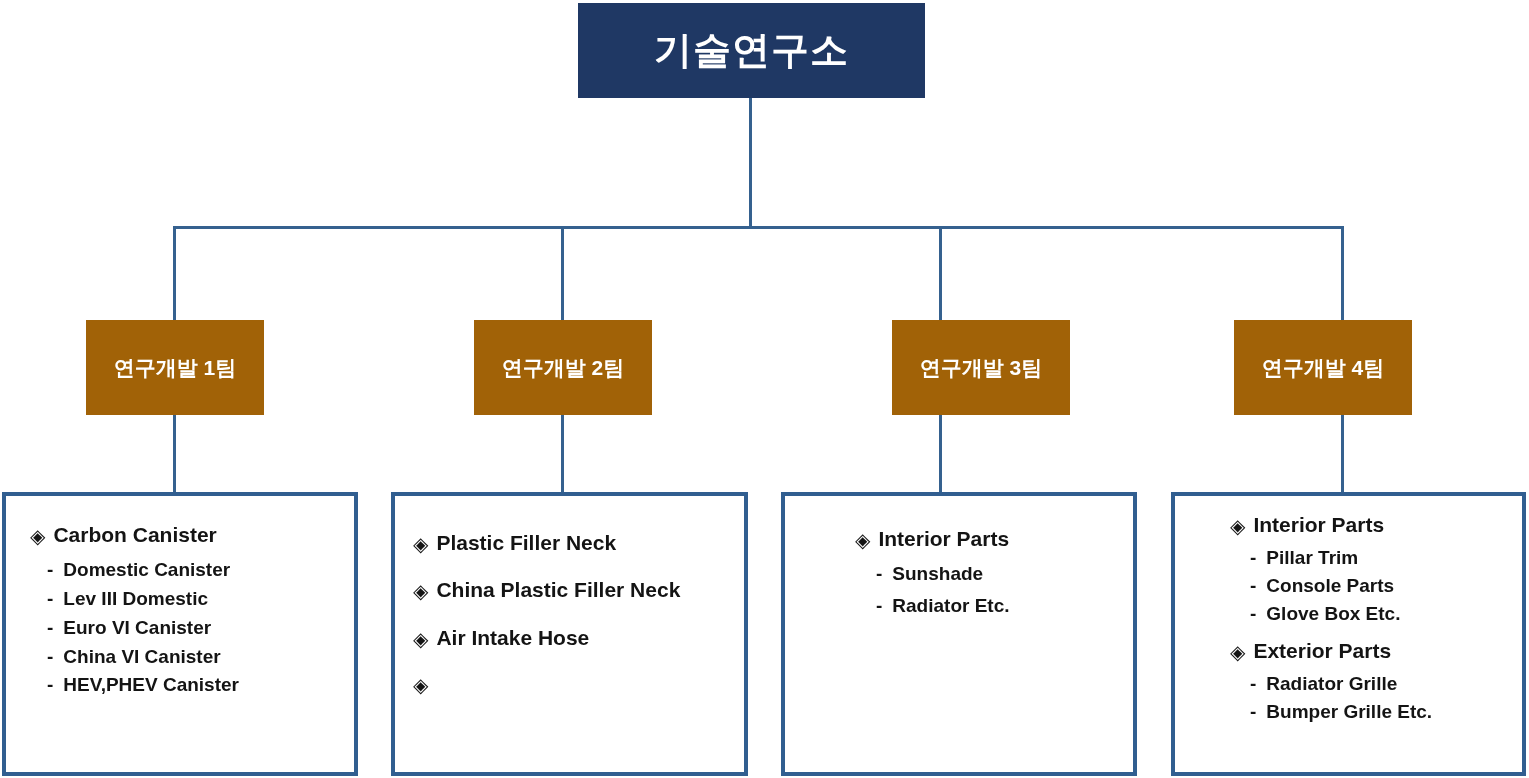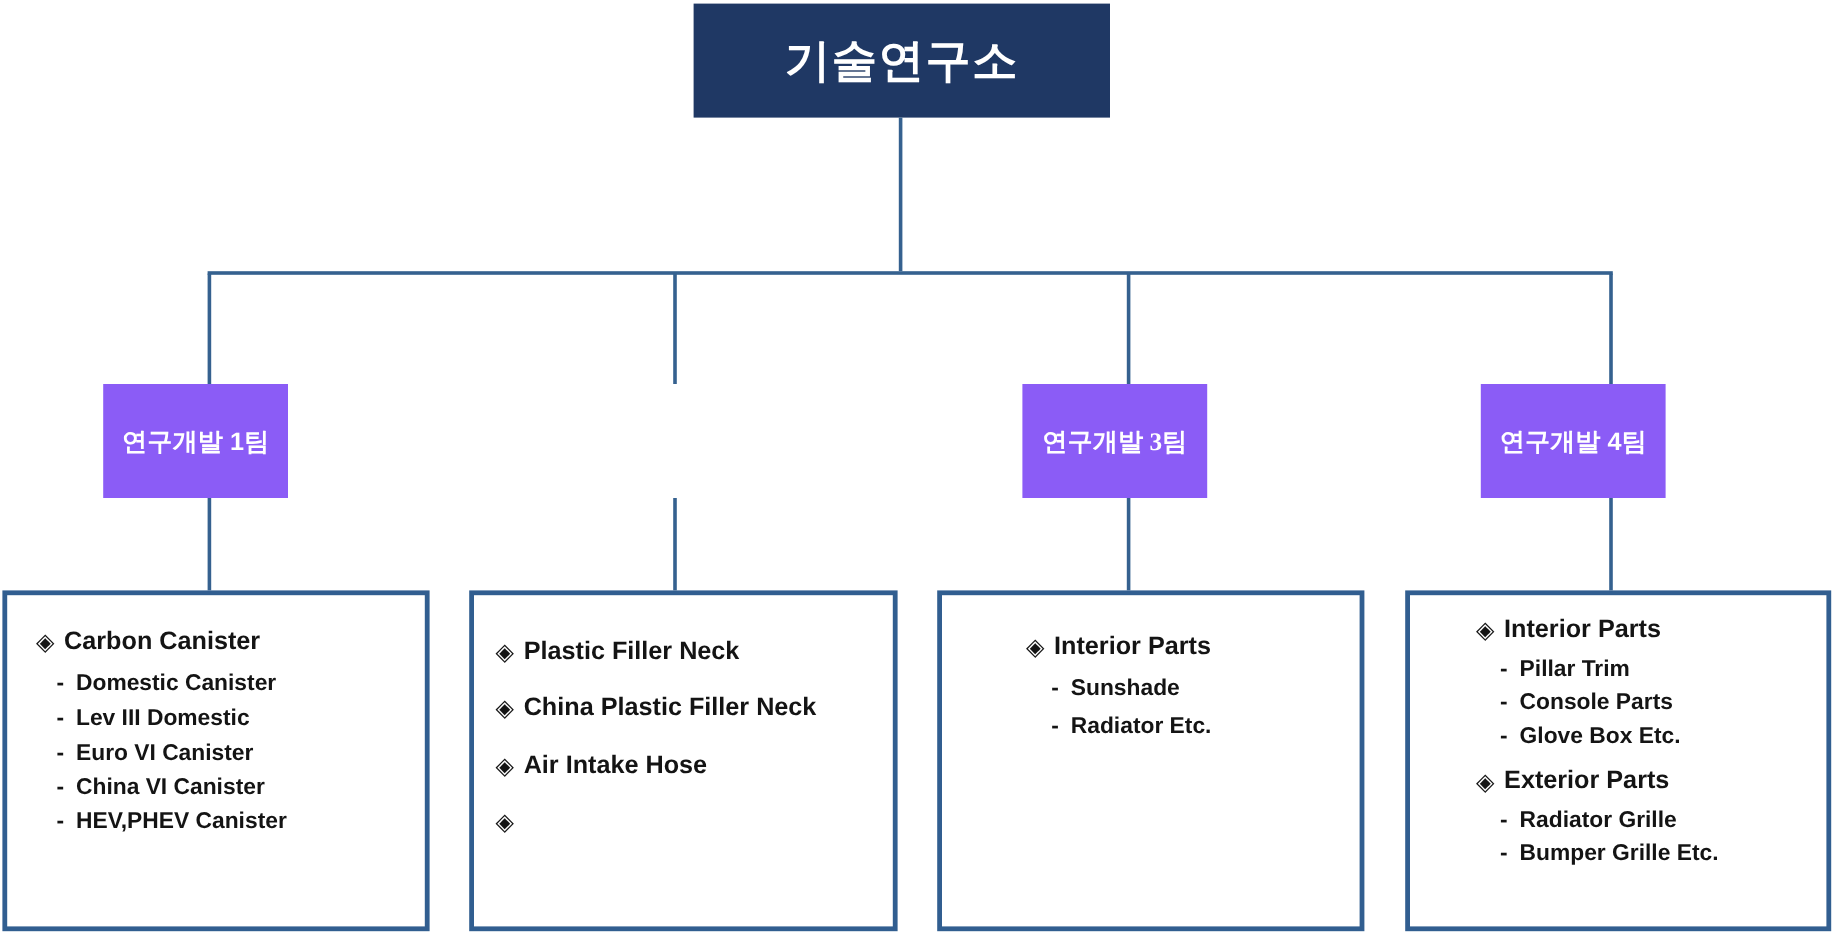--- a/index.html
+++ b/index.html
@@ -10,22 +10,22 @@
     background:#ffffff;
     font-family:"Liberation Sans","DejaVu Sans",sans-serif;
     overflow:hidden;
   }
   .node {
     position:absolute;
     display:flex; align-items:center; justify-content:center;
     color:#ffffff; font-weight:bold; text-align:center;
   }
   .root-box { left:578px; top:3px; width:347px; height:95px; background:#1F3864; font-size:38px; letter-spacing:1px; }
-  .team-box { top:320px; width:154px; height:95px; background:#8b5cf6; font-size:21px; }
-  .t1 { left:86px; } .t2 { left:474px; } .t3 { left:852px;font-family:Liberation Serif, serif; } .t4 { left:1234px; }
+  .team-box { top:320px; width:178px; height:95px; background:#a16207; font-size:21px; }
+  .t1 { left:86px; } .t2 { left:474px; } .t3 { left:892px; } .t4 { left:1234px; }
   .line { position:absolute; background:#35618F; }
   .h-line { left:173px; top:226px; width:1171px; height:3px; }
   .v-root { left:749px; top:98px; width:3px; height:128px; }
   .v-up { top:228px; width:3px; height:92px; }
   .v-dn { top:415px; width:3px; height:78px; }
   .x1 { left:173px; } .x2 { left:561px; } .x3 { left:939px; } .x4 { left:1341px; }
   .detail-box {
     position:absolute; top:492px; height:284px;
     background:#ffffff; border:4px solid #315E90;
     color:#141414; font-weight:bold;
@@ -61,20 +61,23 @@
   <div class="line v-up x2"></div>
   <div class="line v-up x3"></div>
   <div class="line v-up x4"></div>
   <div class="line v-dn x1"></div>
   <div class="line v-dn x2"></div>
   <div class="line v-dn x3"></div>
   <div class="line v-dn x4"></div>
 
   <div class="node team-box t1">
     <span>연구개발 1팀</span>
+  </div>
+  <div class="node team-box t2">
+    <span>연구개발 2팀</span>
   </div>
   <div class="node team-box t3">
     <span>연구개발 3팀</span>
   </div>
   <div class="node team-box t4">
     <span>연구개발 4팀</span>
   </div>
 
   <div class="detail-box db1">
     <div class="entry heading">

